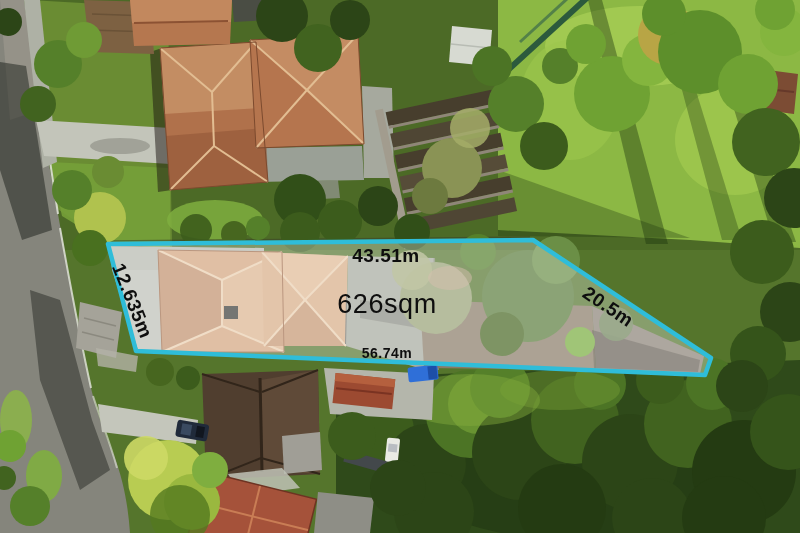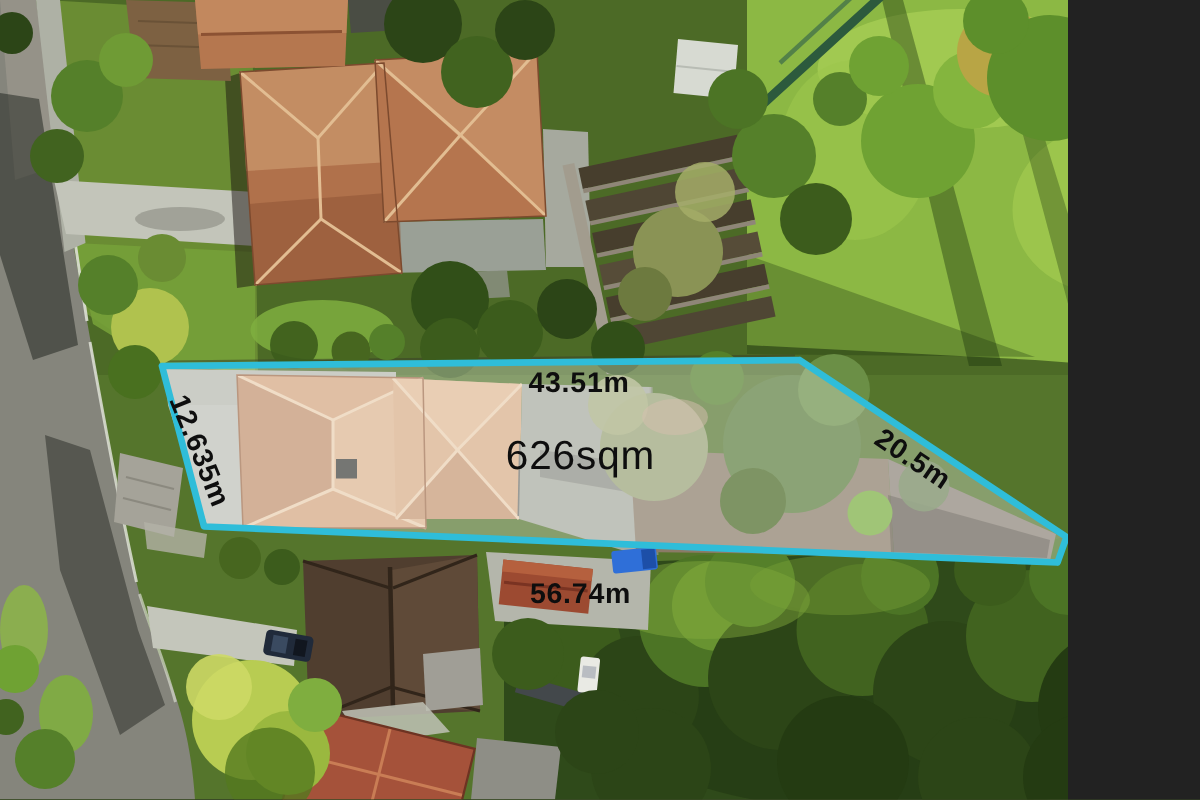--- a/index.html
+++ b/index.html
@@ -1,23 +1,23 @@
 <!DOCTYPE html>
 <html><head>
 <meta charset="utf-8">
 <style>
   html,body{margin:0;padding:0;background:#222;}
-  #stage{position:relative;width:712px;height:533px;overflow:hidden;
+  #stage{position:relative;width:800px;height:533px;overflow:hidden;
          font-family:"Liberation Sans","DejaVu Sans",sans-serif;background:#55752c;}
   #photo{position:absolute;left:0;top:0;width:800px;height:533px;display:block;}
   .lbl{position:absolute;color:#0e0e0e;font-weight:600;white-space:nowrap;
        transform:translate(-50%,-50%);letter-spacing:.5px;user-select:none;}
   #lbl-top{left:386px;top:256px;font-size:19px;}
   #lbl-area{left:387px;top:304px;font-size:27px;font-weight:400;letter-spacing:.6px;}
-  #lbl-bottom{left:387px;top:353px;font-size:19px;margin-top:44px;}
+  #lbl-bottom{left:387px;top:353px;font-size:14px;}
   #lbl-left{left:132px;top:301px;font-size:19px;transform:translate(-50%,-50%) rotate(68deg);}
   #lbl-right{left:608px;top:307px;font-size:19px;transform:translate(-50%,-50%) rotate(34deg);}
 </style>
 </head>
 <body>
 
 <div id="stage">
 
 <svg id="photo" viewBox="0 0 800 533">
 

